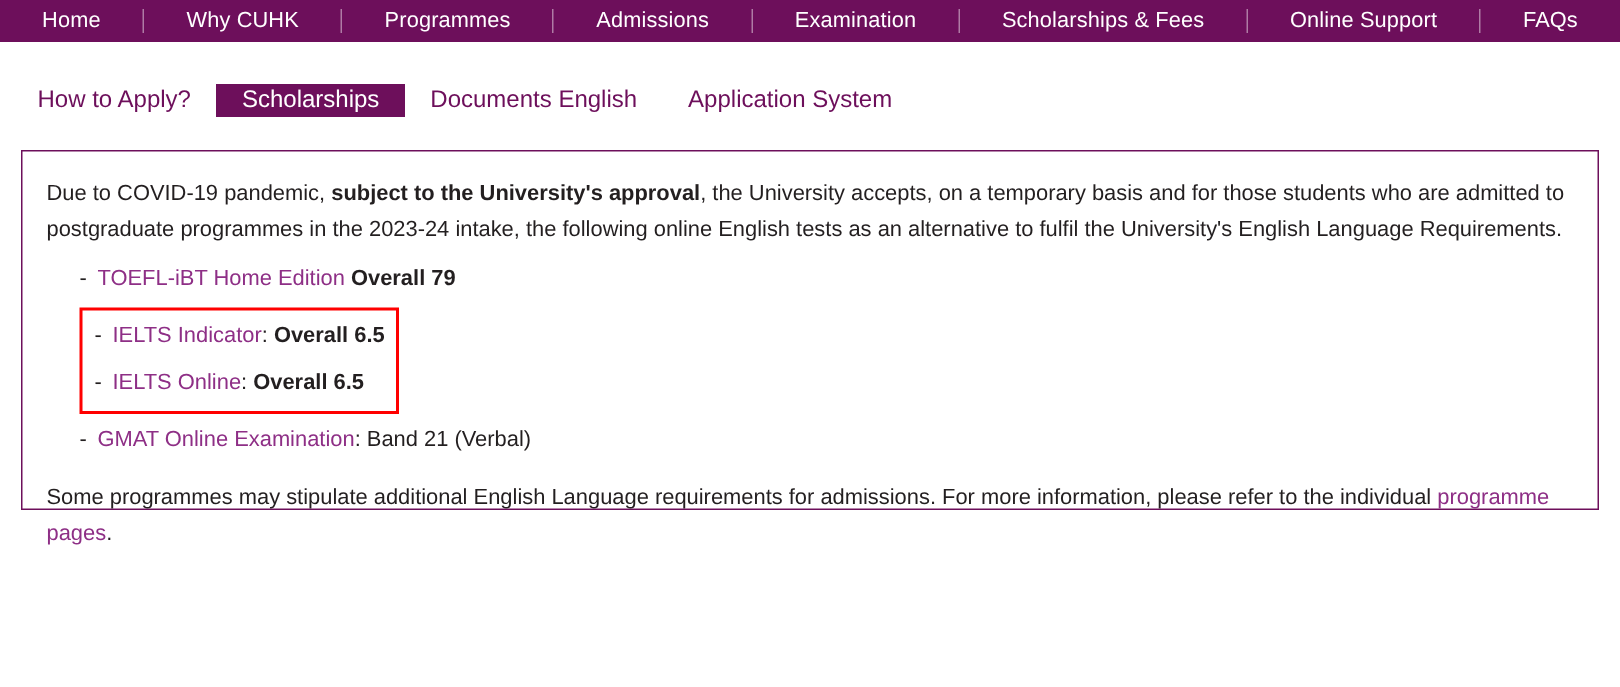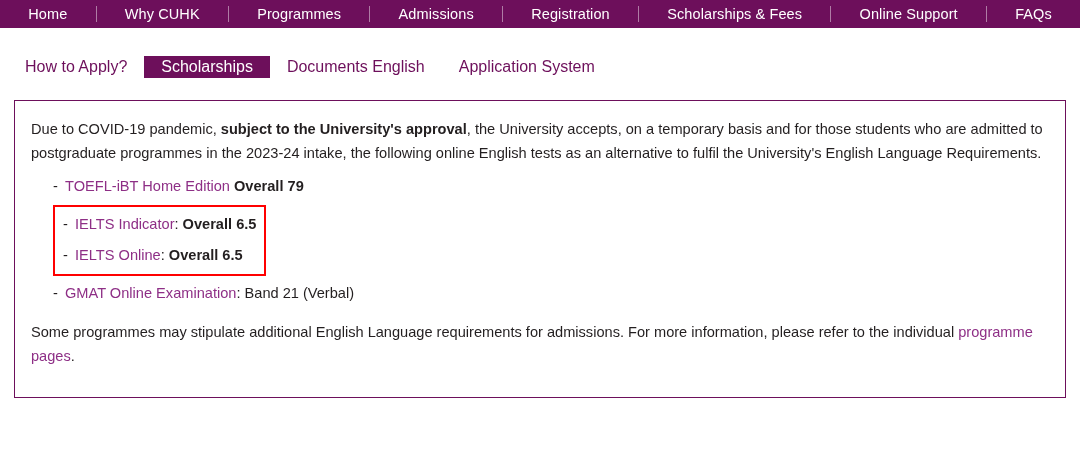--- a/index.html
+++ b/index.html
@@ -62,21 +62,21 @@
   }
 
   
   .content-wrap {
     padding: 22px 14px 0 14px;
   }
   .panel {
     border: 1px solid #6d0f5b;
     background: #ffffff;
     padding: 16px 20px 20px 16px;
-    height: 298px;
+    height: 240px;
   }
   .para {
     font-size: 14.6px;
     line-height: 1.66;
     color: #231f20;
     margin: 0 0 6px 0;
   }
   .para b { font-weight: bold; }
 
   .bullets {
@@ -129,21 +129,21 @@
   .bold-val { font-weight: bold; }
 </style>
 </head>
 <body>
 
 <nav class="topnav">
   <div class="topnav-item">Home</div>
   <div class="topnav-item">Why CUHK</div>
   <div class="topnav-item">Programmes</div>
   <div class="topnav-item">Admissions</div>
-  <div class="topnav-item">Registration</div>
+  <div class="topnav-item">Examination</div>
   <div class="topnav-item">Scholarships &amp; Fees</div>
   <div class="topnav-item">Online Support</div>
   <div class="topnav-item">FAQs</div>
 </nav>
 
 <nav class="subnav">
   <div class="subnav-item">How to Apply?</div>
   <div class="subnav-item active">Scholarships</div>
   <div class="subnav-item">Documents English</div>
   <div class="subnav-item">Application System</div>

